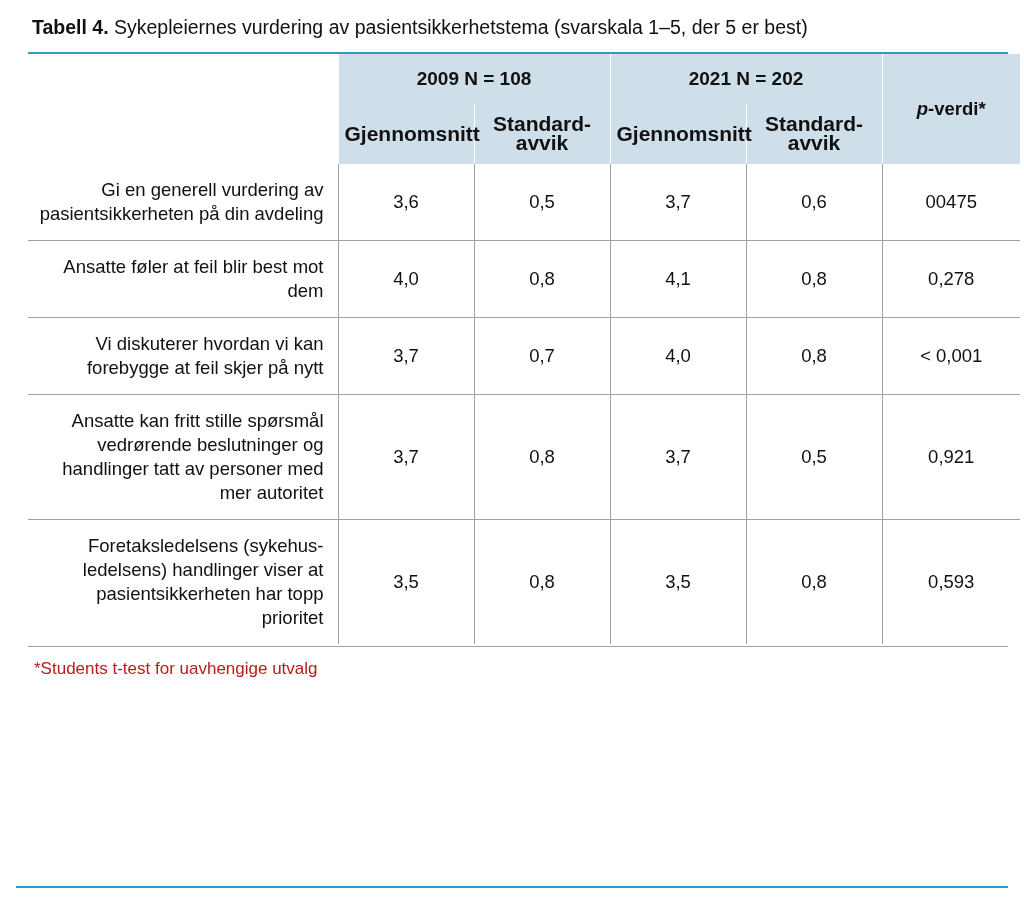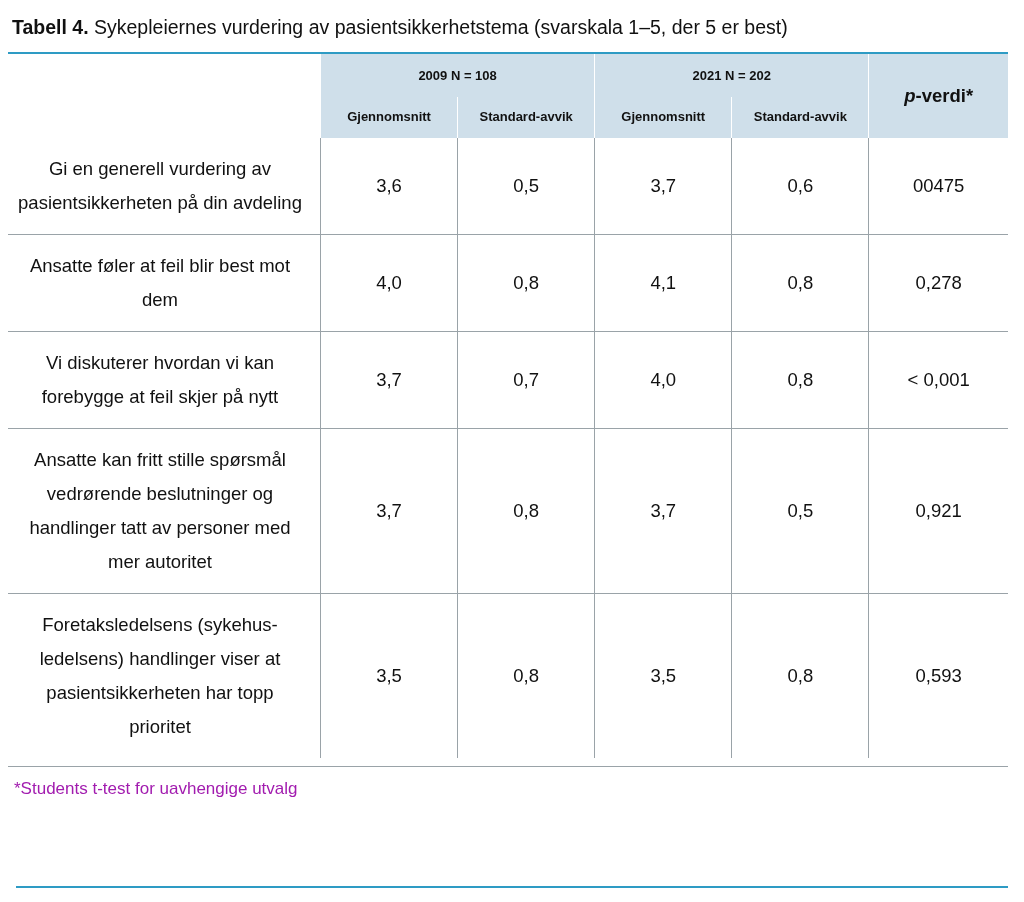--- a/index.html
+++ b/index.html
@@ -11,21 +11,21 @@
     width: 1024px;
     height: 902px;
     font-family: "Liberation Sans", sans-serif;
     color: #1a1a1a;
     overflow: hidden;
   }
   .page {
     width: 1024px;
     height: 902px;
     box-sizing: border-box;
-    padding: 10px 16px 0 8px;
+    padding: 10px 16px 0 28px;
     position: relative;
   }
   .caption {
     font-size: 19.5px;
     line-height: 26px;
     padding: 4px 0 12px 4px;
     color: #111;
   }
   .caption .lbl {
     font-weight: bold;
@@ -49,26 +49,26 @@
   table.tbl col.c-num  { width: 136px; }
   table.tbl col.c-p    { width: 138px; }
 
   .hdr-group, .hdr-sub, .hdr-p {
     background: #cfdfea;
     text-align: center;
     font-weight: bold;
     color: #111;
   }
   .hdr-group {
-    font-size: 13px;
+    font-size: 19px;
     padding: 14px 6px;
     border-left: 1.5px solid #ffffff;
   }
   .hdr-sub {
-    font-size: 13px;
+    font-size: 21px;
     line-height: 19px;
     padding: 10px 6px 12px 6px;
     border-left: 1.5px solid #ffffff;
     vertical-align: middle;
   }
   .hdr-p {
     font-size: 18.5px;
     padding: 6px;
     border-left: 1.5px solid #ffffff;
     vertical-align: middle;
@@ -78,40 +78,40 @@
   }
   .hdr-blank {
     background: #ffffff;
   }
   tbody td {
     border-top: 1.2px solid #9aa3a8;
     font-size: 18.5px;
     color: #111;
   }
   tbody td.item {
-    text-align: center;
+    text-align: right;
     padding: 14px 14px 14px 6px;
-    line-height: 34px;
+    line-height: 24px;
     vertical-align: middle;
   }
   tbody td.num {
     text-align: center;
     vertical-align: middle;
     border-left: 1.2px solid #9aa3a8;
     padding: 14px 4px;
   }
   tbody tr:first-child td {
     border-top: none;
   }
   .footnote {
     font-size: 17px;
     padding: 12px 0 0 6px;
-    color: #a21caf;
+    color: #b91c1c;
     border-top: 1.2px solid #9aa3a8;
-    margin-top: 8px;
+    margin-top: 2px;
   }
   .tbl-wrap {
     border-top: 2.5px solid #2e9bc4;
     padding-top: 0;
   }
 </style>
 </head>
 <body>
 
 <div class="page">

